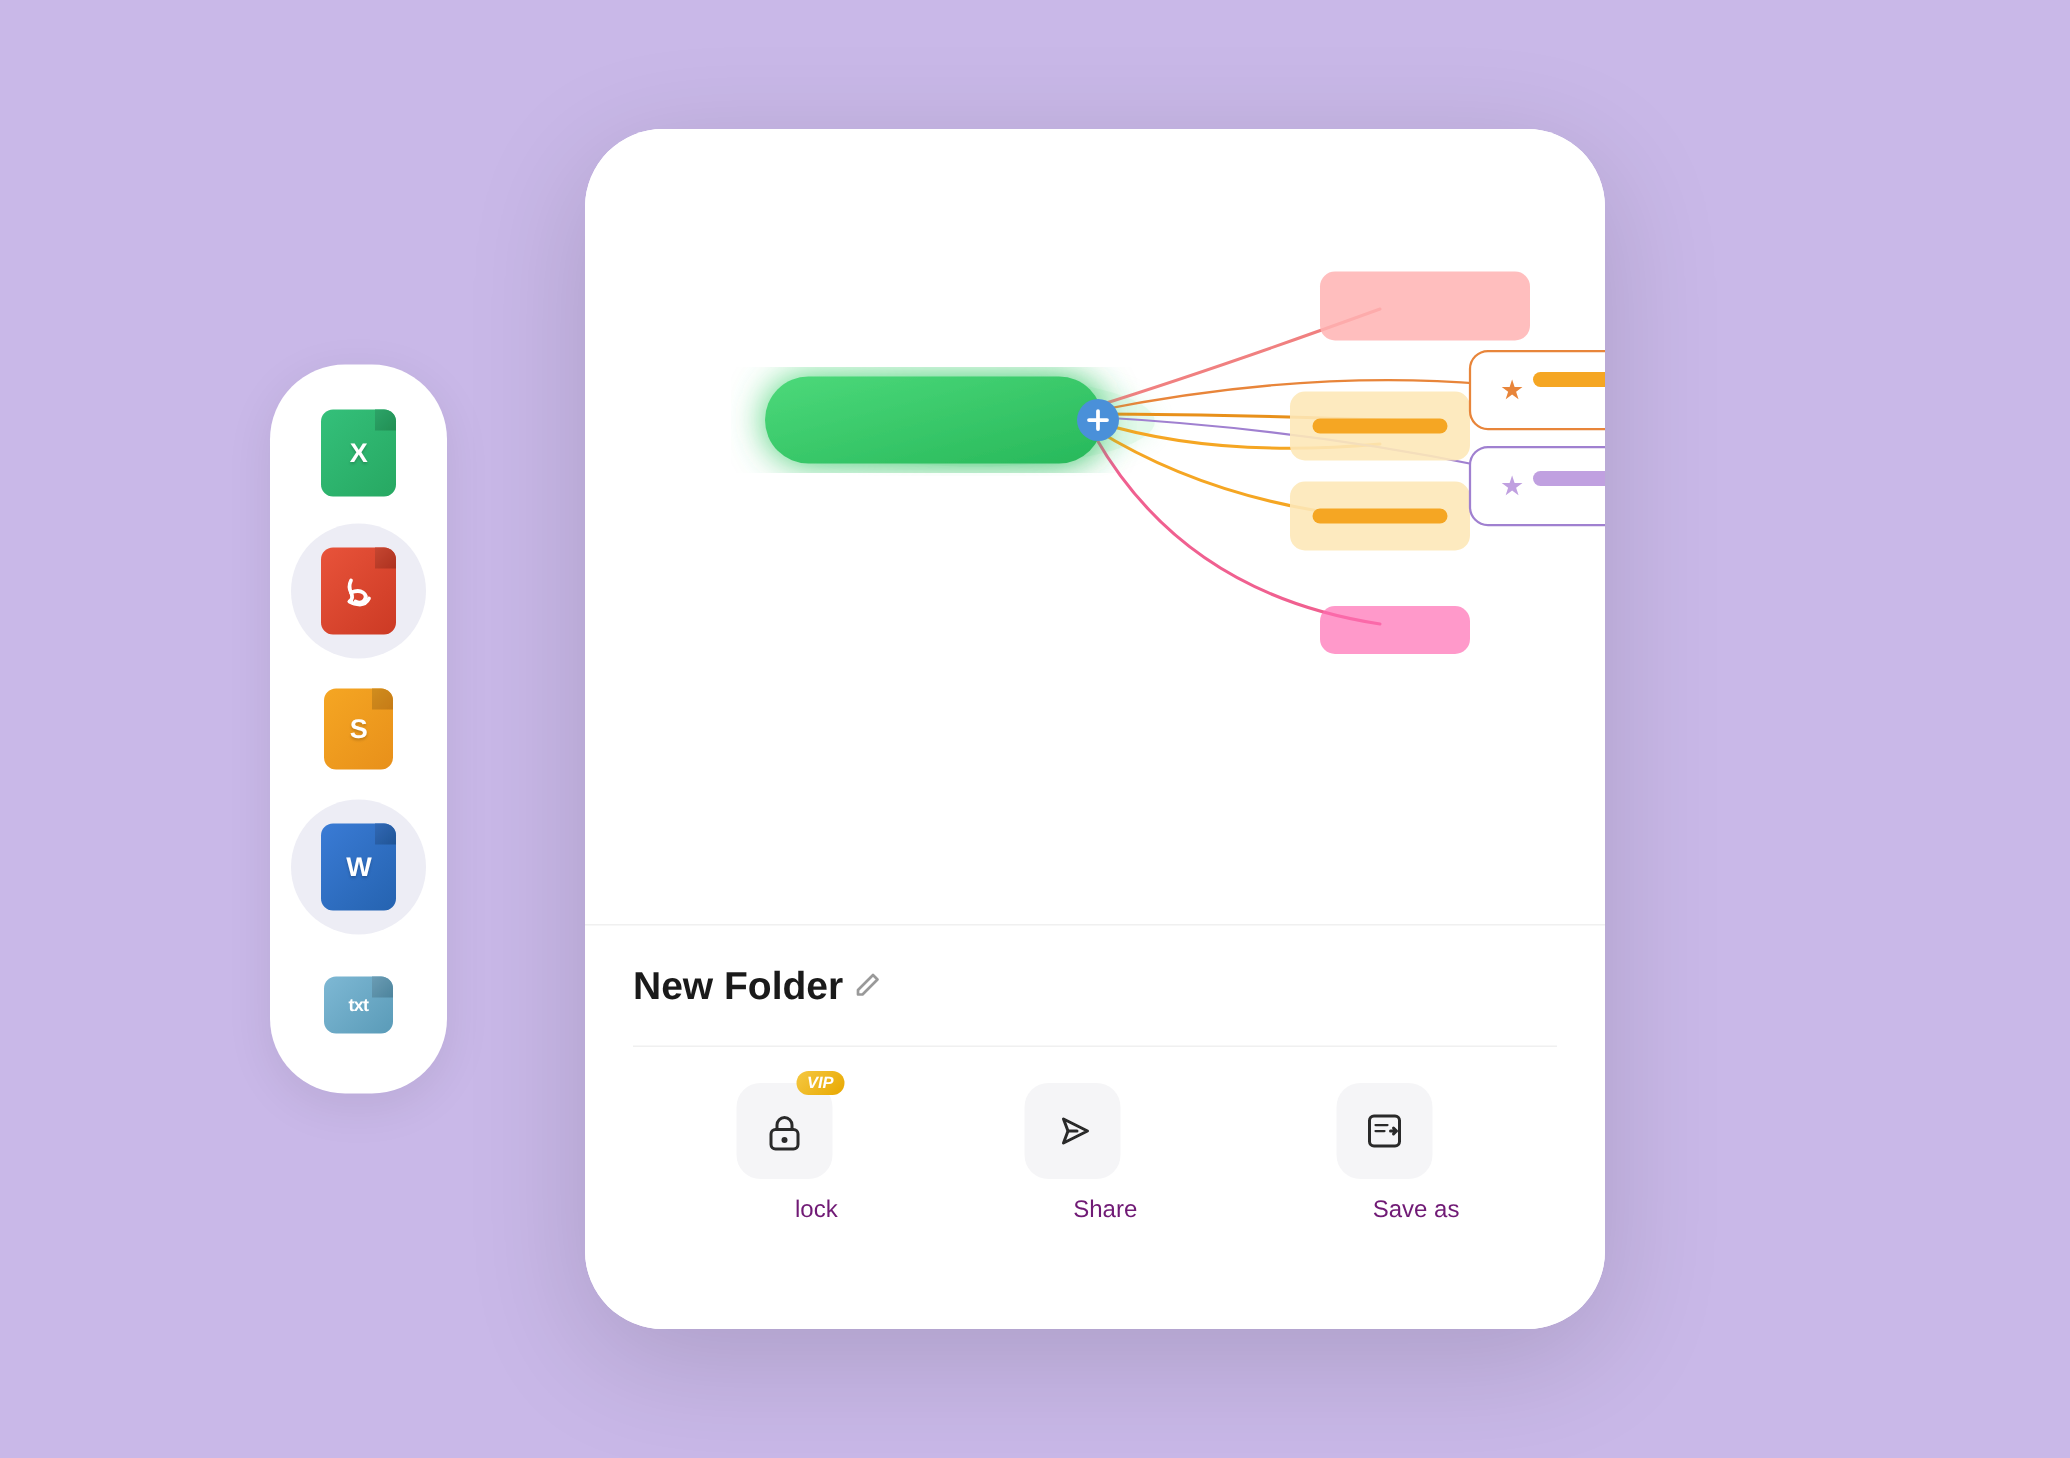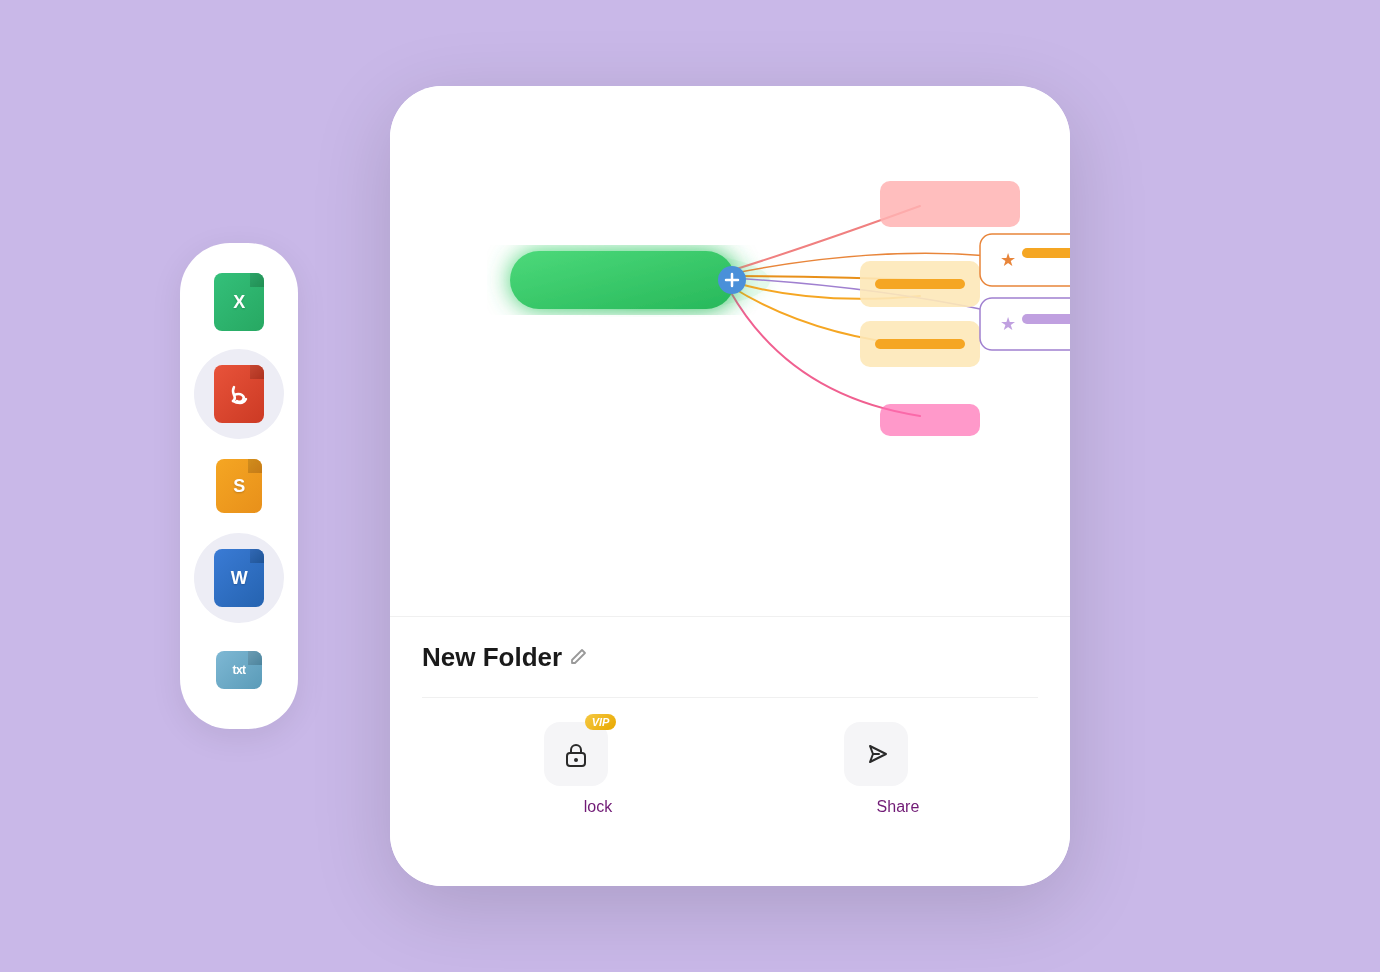--- a/index.html
+++ b/index.html
@@ -452,19 +452,29 @@
         <div class="action-item">
           <div class="action-btn">
             <svg width="28" height="28" viewBox="0 0 28 28" fill="none">
               <path d="M24 14L8 6l3 8-3 8 16-8z" stroke="#2a2a2a" stroke-width="2" stroke-linejoin="round"></path>
               <line x1="11" y1="14" x2="17" y2="14" stroke="#2a2a2a" stroke-width="2" stroke-linecap="round"></line>
             </svg>
           </div>
           <span class="action-label">Share</span>
         </div>
 
+        <div class="action-item">
+          <div class="action-btn">
+            <svg width="28" height="28" viewBox="0 0 28 28" fill="none">
+              <rect x="4" y="4" width="20" height="20" rx="3" stroke="#2a2a2a" stroke-width="2"></rect>
+              <path d="M18 14 L22 14 M22 14 L20 12 M22 14 L20 16" stroke="#2a2a2a" stroke-width="2" stroke-linecap="round" stroke-linejoin="round"></path>
+              <path d="M8 10h8M8 14h6" stroke="#2a2a2a" stroke-width="1.5" stroke-linecap="round"></path>
+            </svg>
+          </div>
+          <span class="action-label">Save as</span>
+        </div>
 
 
       </div>
     </div>
 
   </div>
 </div>
 
 </body></html>

